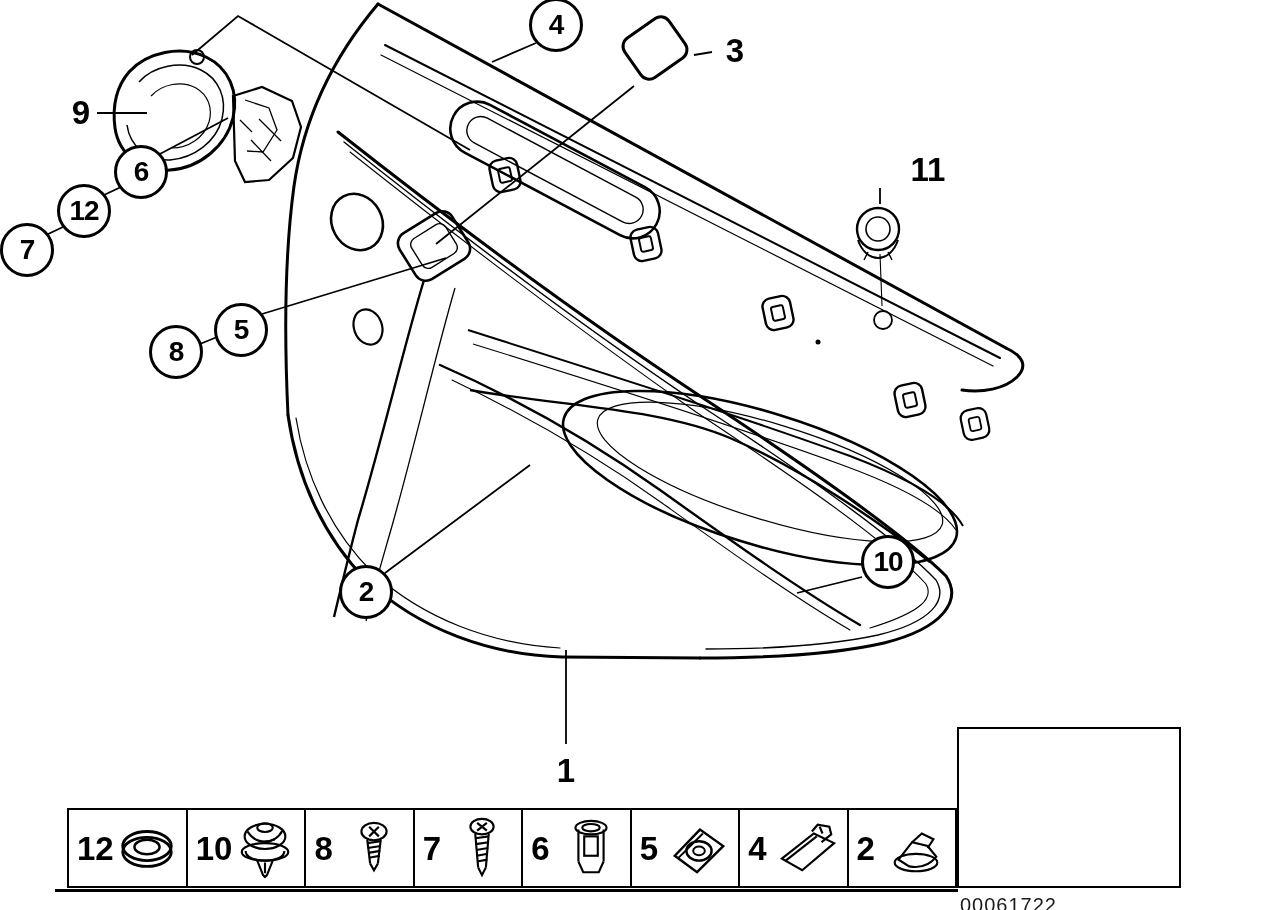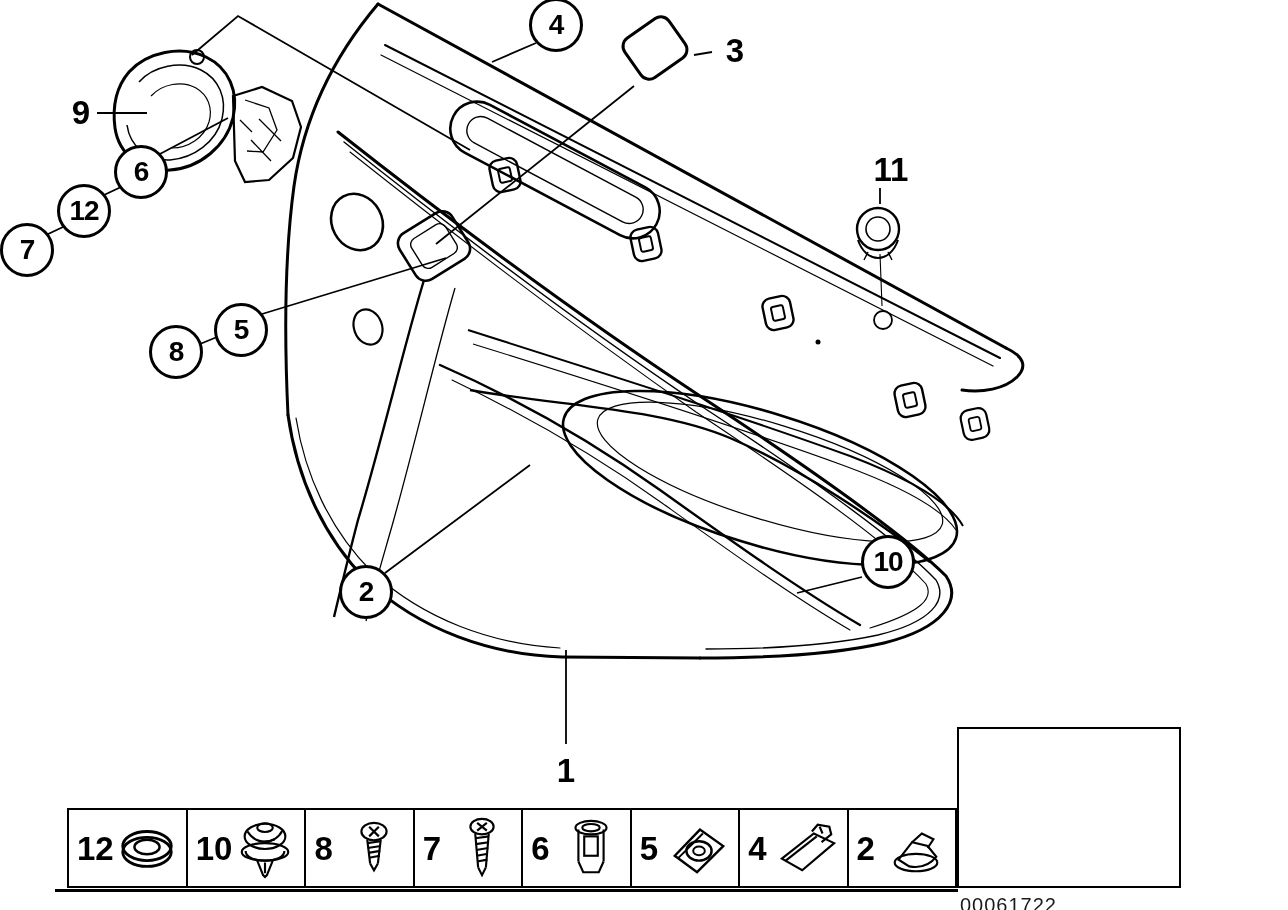--- a/index.html
+++ b/index.html
@@ -250,21 +250,21 @@
     </g>
   </svg>
 
   <div id="callout-layer">
       <div class="callout plain" style="left: 81px; top: 113px;">9</div>
       <div class="callout circled" style="left: 141px; top: 172px;">6</div>
       <div class="callout circled" style="left: 84px; top: 211px;">12</div>
       <div class="callout circled" style="left: 27px; top: 250px;">7</div>
       <div class="callout circled" style="left: 556px; top: 25px;">4</div>
       <div class="callout plain" style="left: 735px; top: 51px;">3</div>
-      <div class="callout plain" style="left: 891px; top: 170px;">11</div>
+      <div class="callout plain" style="left: 928px; top: 170px;">11</div>
       <div class="callout circled" style="left: 241px; top: 330px;">5</div>
       <div class="callout circled" style="left: 176px; top: 352px;">8</div>
       <div class="callout circled" style="left: 366px; top: 592px;">2</div>
       <div class="callout circled" style="left: 888px; top: 562px;">10</div>
       <div class="callout plain" style="left: 566px; top: 771px;">1</div>
     </div>
 
   <div class="legend" id="legend-row">
       <div class="legend-cell">
         <span class="legend-num">12</span>

